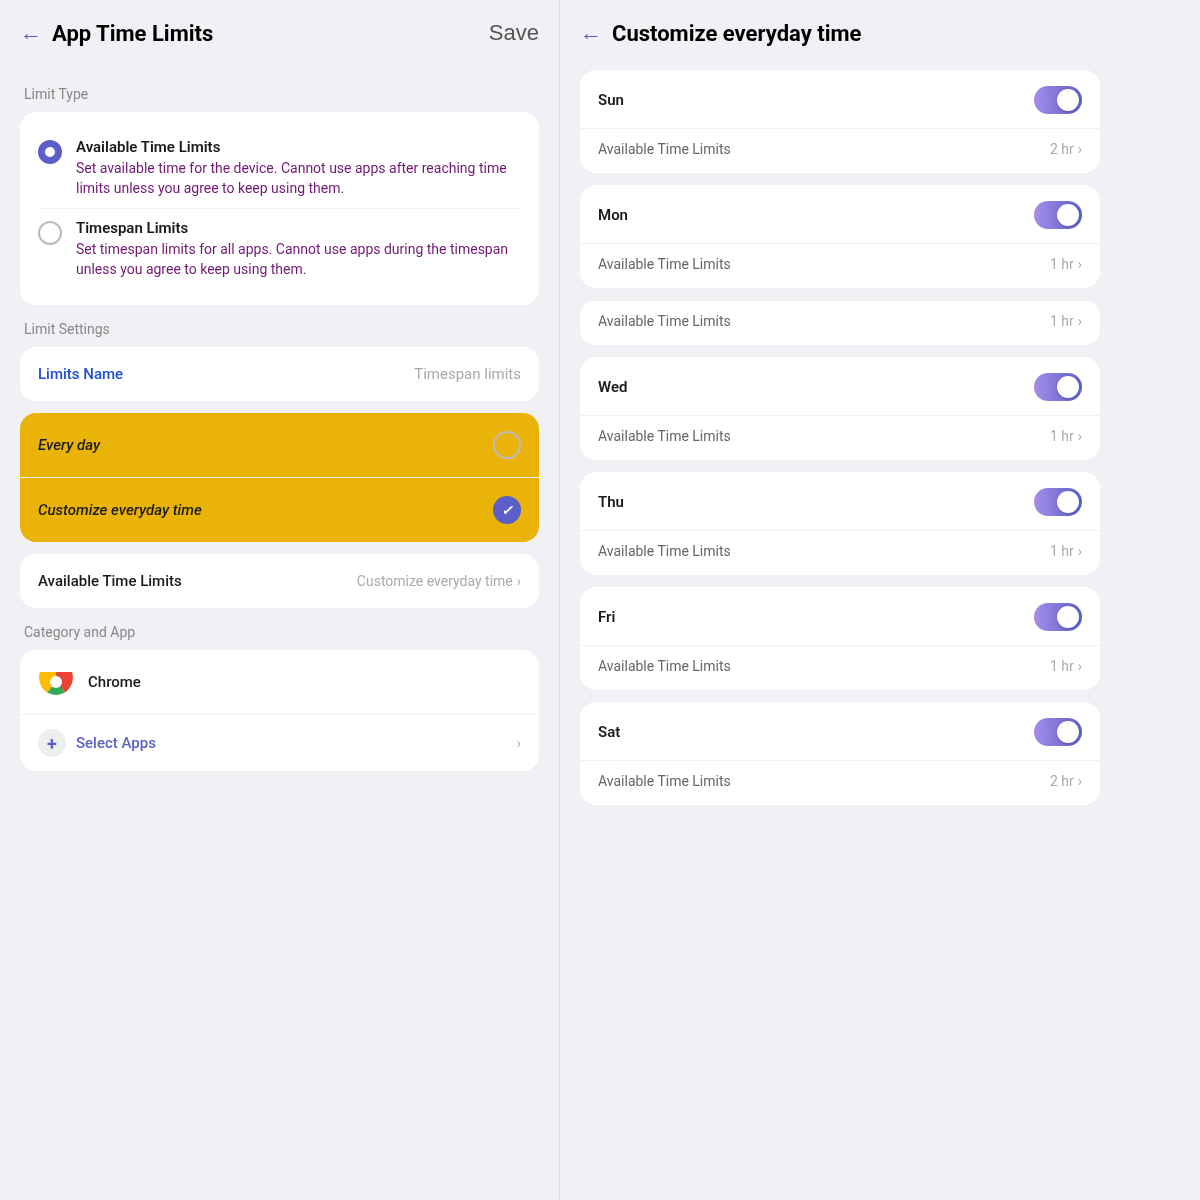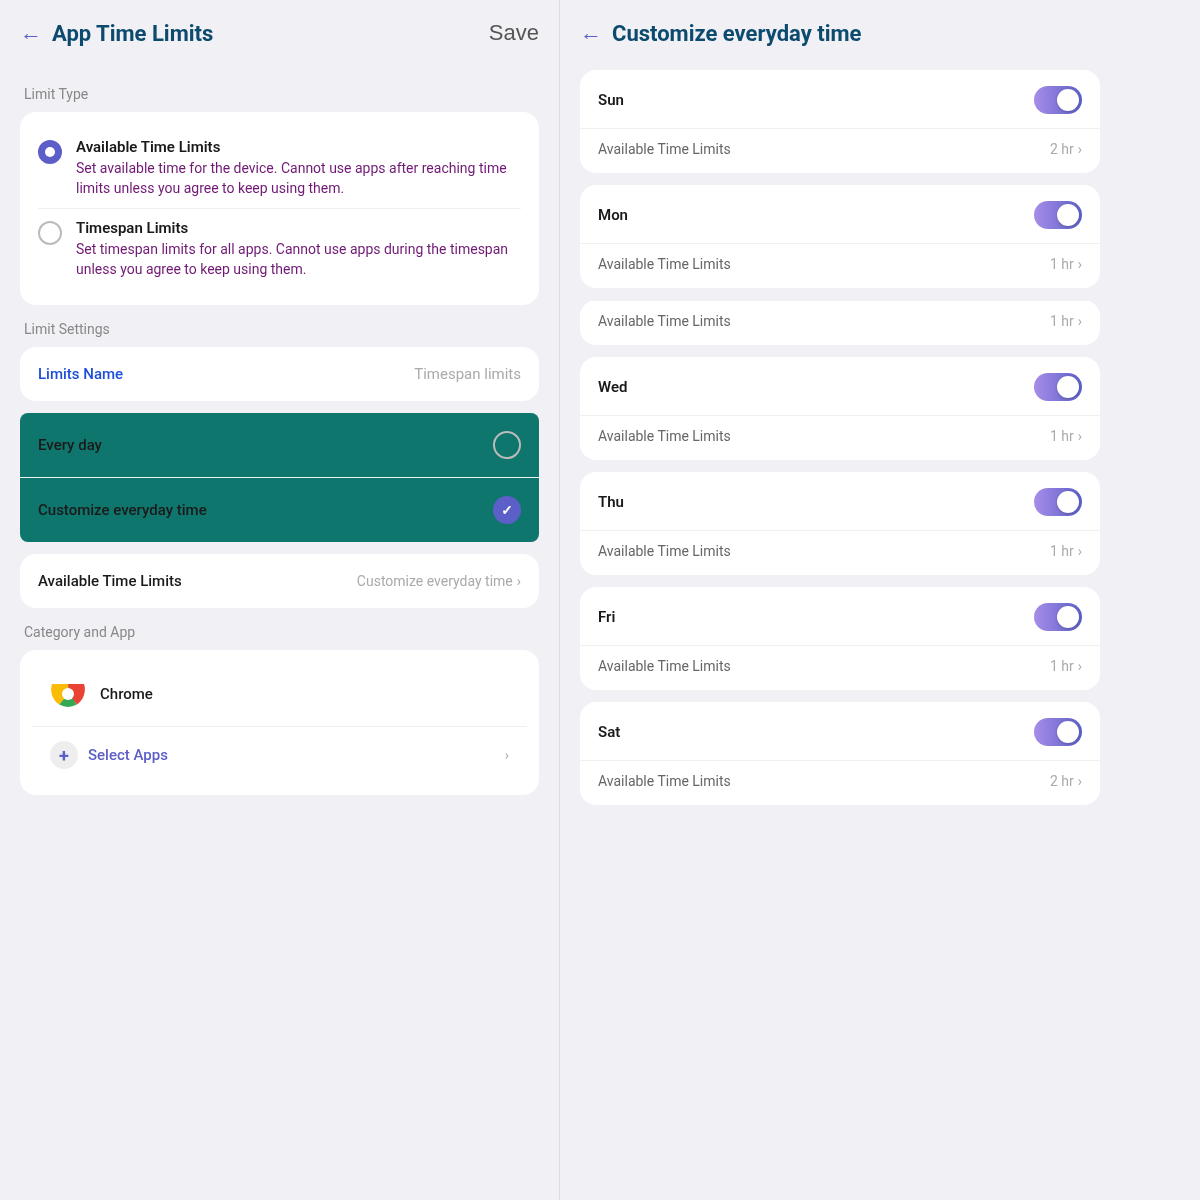--- a/index.html
+++ b/index.html
@@ -27,21 +27,21 @@
     .back-btn {
       color: #5b5fc7;
       font-size: 22px;
       cursor: pointer;
       margin-right: 10px;
       user-select: none;
     }
     .header-title {
       font-size: 22px;
       font-weight: 700;
-      color: #0c4a6e;
+      color: #000000;
       flex: 1;
     }
     .save-btn {
       font-size: 22px;
       color: #555;
       cursor: pointer;
       background: none;
       border: none;
     }
 
@@ -123,24 +123,25 @@
       font-weight: 500;
       color: #1d4ed8;
     }
     .row-value {
       font-size: 15px;
       color: #aaa;
     }
 
     
     .toggle-card {
-      background: #0f766e;
-      border-radius: 8px;
+      background: #eab308;
+      border-radius: 16px;
       margin-bottom: 12px;
       overflow: hidden;
+      font-style: italic;
     }
     .toggle-row {
       display: flex;
       align-items: center;
       justify-content: space-between;
       padding: 18px 18px;
     }
     .toggle-row + .toggle-row {
       border-top: 1px solid #f0f0f0;
     }
@@ -197,21 +198,21 @@
     }
     .chevron {
       color: #aaa;
       font-size: 14px;
     }
 
     
     .app-card {
       background: #fff;
       border-radius: 16px;
-      padding: 12px;
+      padding: 0;
       overflow: hidden;
     }
     .app-row {
       display: flex;
       align-items: center;
       padding: 14px 18px;
       border-bottom: 1px solid #f0f0f0;
     }
     .app-row:last-child { border-bottom: none; }
     .app-icon-wrap {

